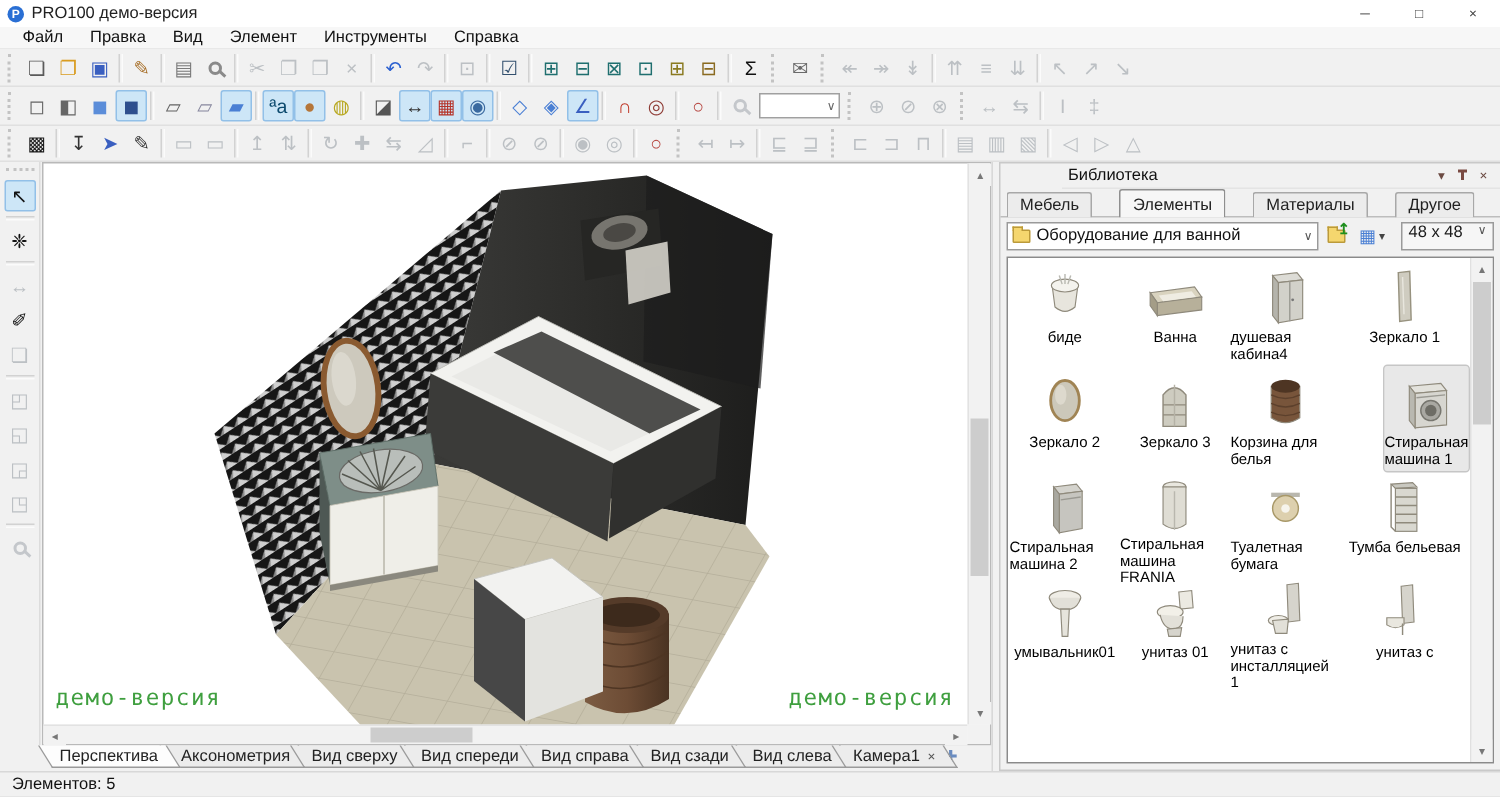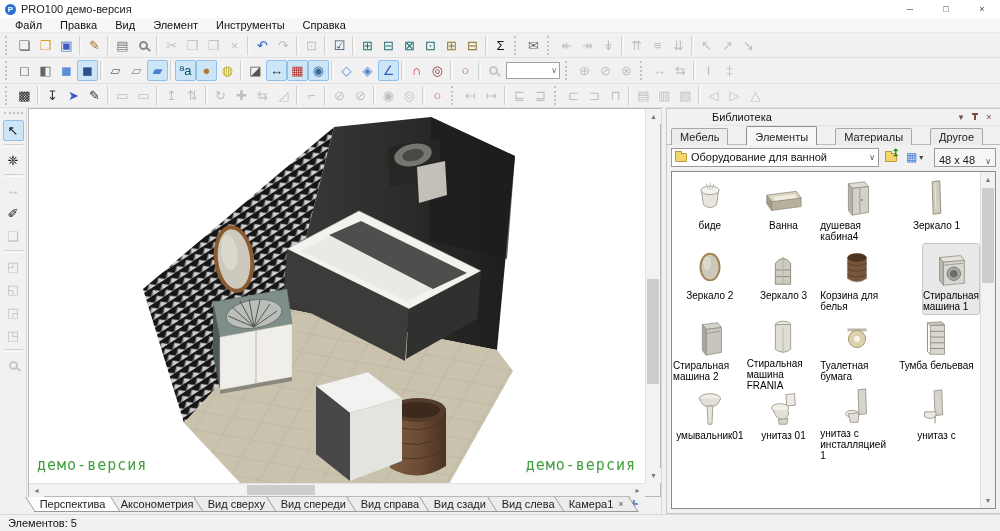--- a/index.html
+++ b/index.html
@@ -88,21 +88,21 @@
   .pcontrols{height:24px;display:flex;align-items:center;padding:2px 4px;gap:3px;}
   .bigcombo{flex:0 0 208px;height:19px;background:#fff;border:1px solid #9a9a9a;display:flex;align-items:center;padding:0 3px;gap:4px;}
   .bigcombo .cv{flex:1;color:#111;white-space:nowrap;overflow:hidden;}
   .bigcombo .ca{font-size:8px;color:#555;}
   .folder{width:12px;height:9px;background:#f5d66e;border:1px solid #bb9a3a;border-radius:1px;position:relative;flex:0 0 auto;}
   .folder::before{content:"";position:absolute;top:-3px;left:-1px;width:5px;height:2px;background:#f5d66e;border:1px solid #bb9a3a;border-bottom:none;}
   .pbtn{height:19px;border:1px solid transparent;background:transparent;display:flex;align-items:center;justify-content:center;padding:0 2px;position:relative;}
   .pbtn .uar{position:absolute;right:-1px;top:-2px;color:#1f8f1f;font-weight:bold;font-size:10px;}
   .pbtn .gg{color:#4a7fd4;font-size:12px;}
   .pbtn .da{font-size:8px;color:#444;margin-left:2px;}
-  .sizecombo{margin-left:auto;width:62px;height:19px;background:#f6f6f6;border:1px solid #9a9a9a;display:flex;align-items:flex-end;justify-content:space-between;padding:0 4px;}
+  .sizecombo{margin-left:auto;width:62px;height:19px;background:#f6f6f6;border:1px solid #9a9a9a;display:flex;align-items:flex-start;justify-content:space-between;padding:0 4px;}
   .sizecombo .ca{font-size:8px;color:#555;}
   .itemsbox{position:absolute;left:4px;right:4px;top:62px;height:338px;background:#ffffff;border:1px solid #8a8a8a;overflow:hidden;}
   .libgrid{position:absolute;left:1px;top:2px;right:16px;display:grid;grid-template-columns:repeat(4,1fr);}
   .cell{height:70px;display:flex;flex-direction:column;align-items:center;padding-top:2px;border-radius:2px;}
   .cell .icw{height:44px;display:flex;align-items:center;justify-content:center;}
   .cell .lbl{font-size:10px;line-height:11px;color:#000;white-space:pre-line;}
   .cell.sel{background:#e8e8e8;outline:1px solid #c6c6c6;margin-left:29px;}
   .libscroll{position:absolute;right:0;top:0;bottom:0;width:15px;background:#f2f2f2;border-left:1px solid #e0e0e0;}
   
   .statusbar{position:absolute;left:0;top:514px;width:1000px;height:17px;background:#f1f1f1;

